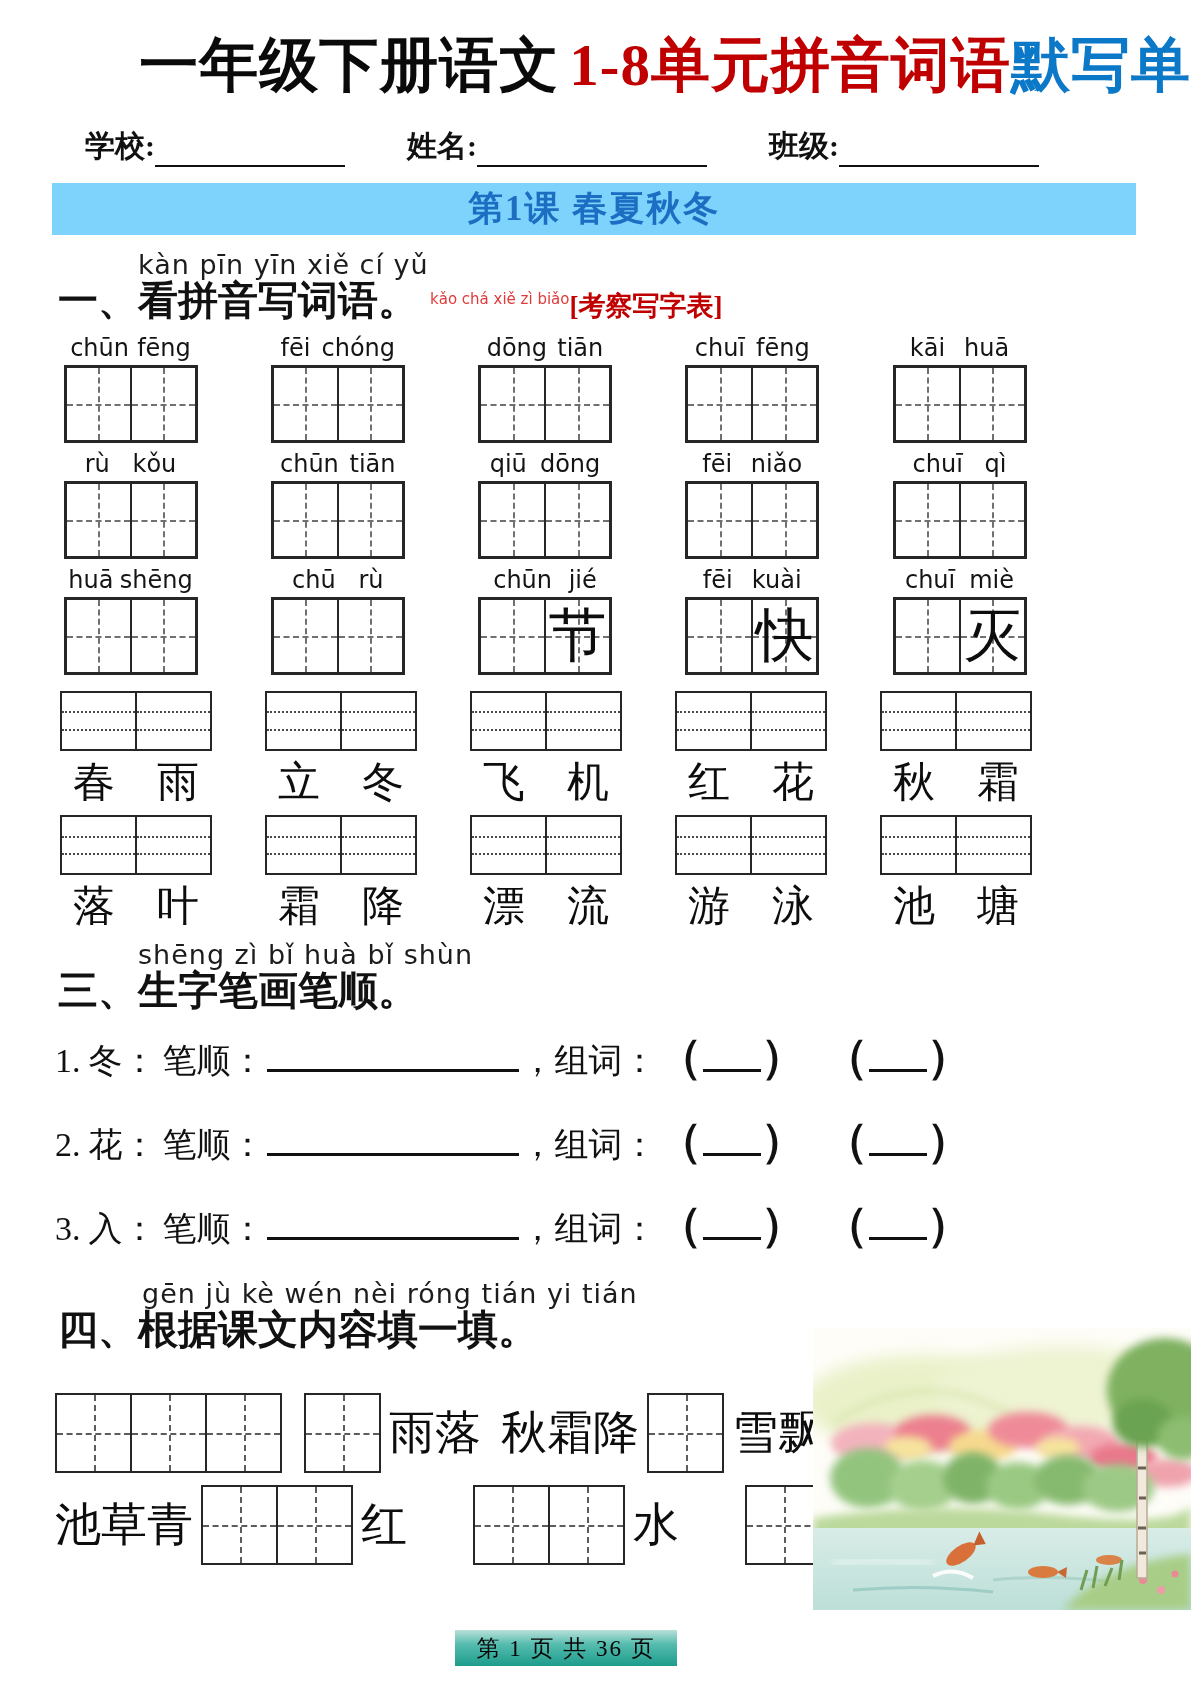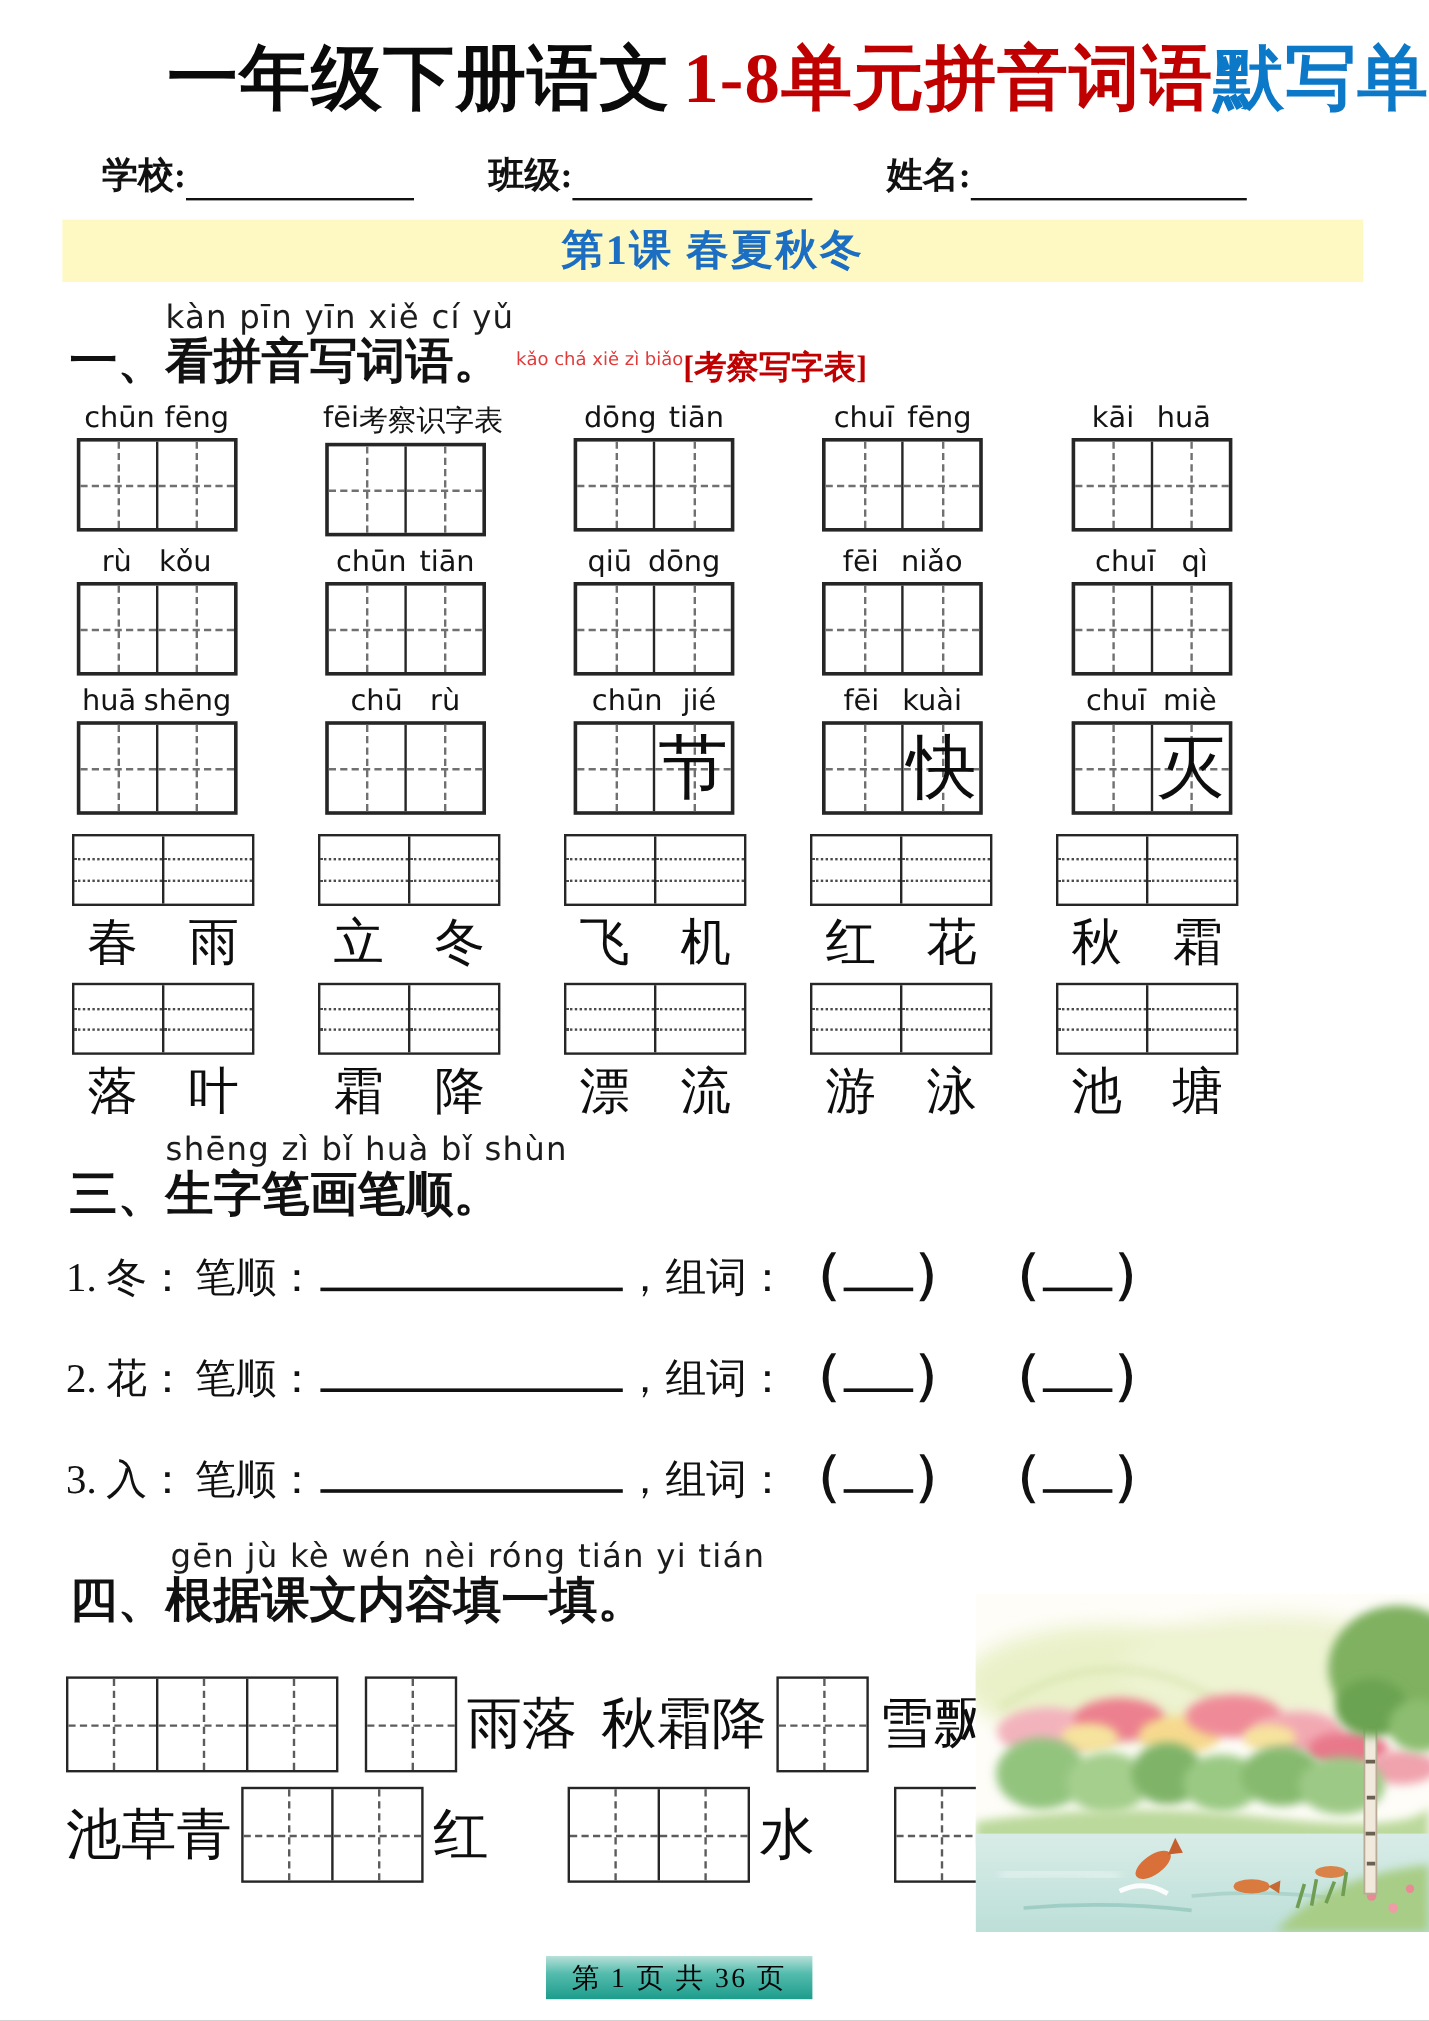--- a/index.html
+++ b/index.html
@@ -14,21 +14,21 @@
 
   
   .info-row{display:flex;margin:20px 55px 0 85px;font-size:30px;align-items:flex-end;}
   .info-field{display:flex;align-items:flex-end;margin-right:62px;}
   .info-label{font-weight:bold;}
   .uline{display:inline-block;border-bottom:2.5px solid #111;height:1.1em;}
   .u-190{width:190px;} .u-200{width:200px;} .u-230{width:230px;}
 
   
   .banner{margin:16px 55px 0 52px;height:52px;line-height:52px;text-align:center;
-          background:#fef9c3;color:#1b6ec2;font-size:35px;font-weight:bold;letter-spacing:2px;}
+          background:#7dd3fc;color:#1b6ec2;font-size:35px;font-weight:bold;letter-spacing:2px;}
 
   
   .sec{margin-left:58px;}
   .sec-pinyin{font-family:"DejaVu Sans","Liberation Sans",sans-serif;font-size:27px;color:#1c1c1c;letter-spacing:1px;}
   .head-row{display:flex;align-items:flex-end;line-height:1.05;}
   .sec-title{font-size:40px;font-weight:bold;white-space:nowrap;text-align:right;}
   .note{margin-left:12px;display:flex;flex-direction:row;align-items:flex-start;margin-bottom:2px;}
   .note-py{font-family:"DejaVu Sans","Liberation Sans",sans-serif;font-size:15px;color:#e03a3a;}
   .note-txt{font-size:27px;font-weight:bold;color:#c00000;}
 
@@ -99,26 +99,26 @@
   <div class="title">
     <span class="t-black">一年级下册语文</span><span class="t-red">1-8单元拼音词语</span><span class="t-blue">默写单</span>
   </div>
 
   <div class="info-row">
     <div class="info-field">
       <span class="info-label">学校:</span>
       <span class="uline u-190"></span>
     </div>
     <div class="info-field">
+      <span class="info-label">姓名:</span>
+      <span class="uline u-230"></span>
+    </div>
+    <div class="info-field">
       <span class="info-label">班级:</span>
       <span class="uline u-200"></span>
-    </div>
-    <div class="info-field">
-      <span class="info-label">姓名:</span>
-      <span class="uline u-230"></span>
     </div>
   </div>
 
   <div class="banner">第1课 春夏秋冬</div>
 
   <div class="sec" style="margin-top:14px;">
     <div class="sec-pinyin" style="margin-left:80px;">kàn pīn yīn xiě cí yǔ</div>
     <div class="head-row">
       <span class="sec-title">一、看拼音写词语。</span>
       <span class="note">
@@ -136,21 +136,21 @@
             <span>fēng</span>
           </div>
         <div class="tzg">
             <div class="tzg-cell"></div>
             <div class="tzg-cell"></div>
           </div>
       </div>
       <div class="s1-unit">
         <div class="py-label">
             <span>fēi</span>
-            <span>考察识字表</span>
+            <span>chóng</span>
           </div>
         <div class="tzg">
             <div class="tzg-cell"></div>
             <div class="tzg-cell"></div>
           </div>
       </div>
       <div class="s1-unit">
         <div class="py-label">
             <span>dōng</span>
             <span>tiān</span>

